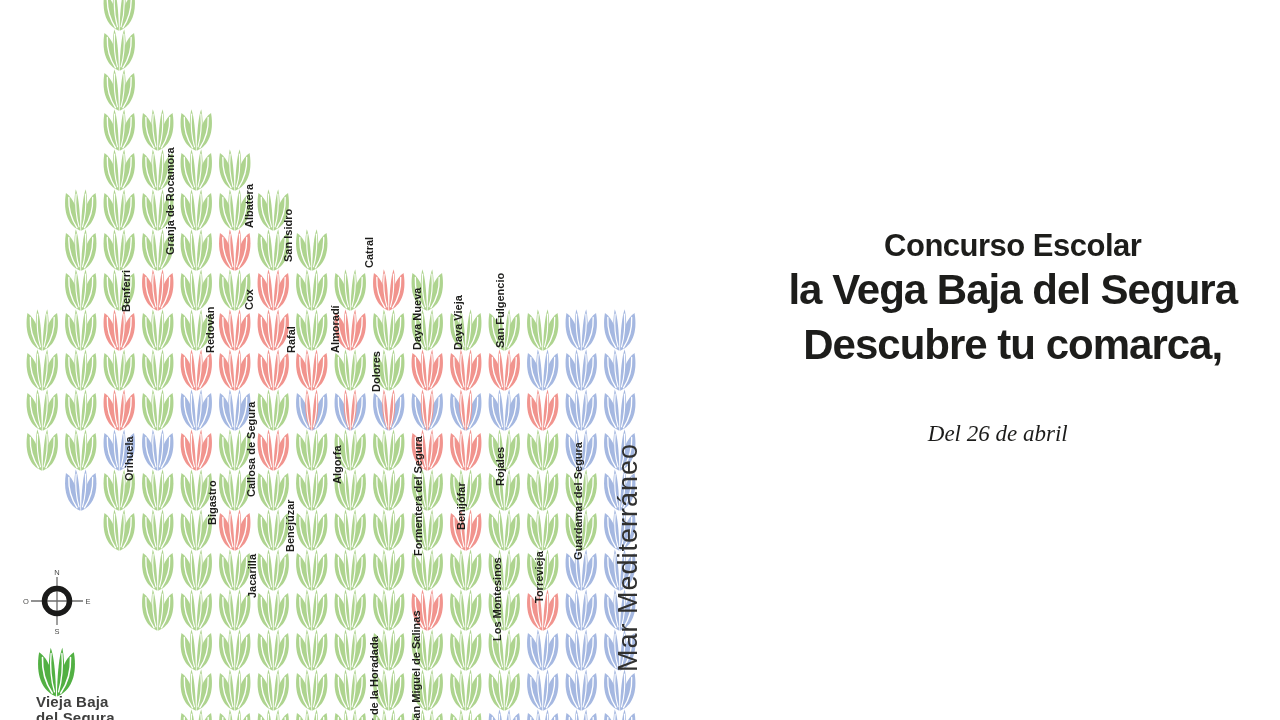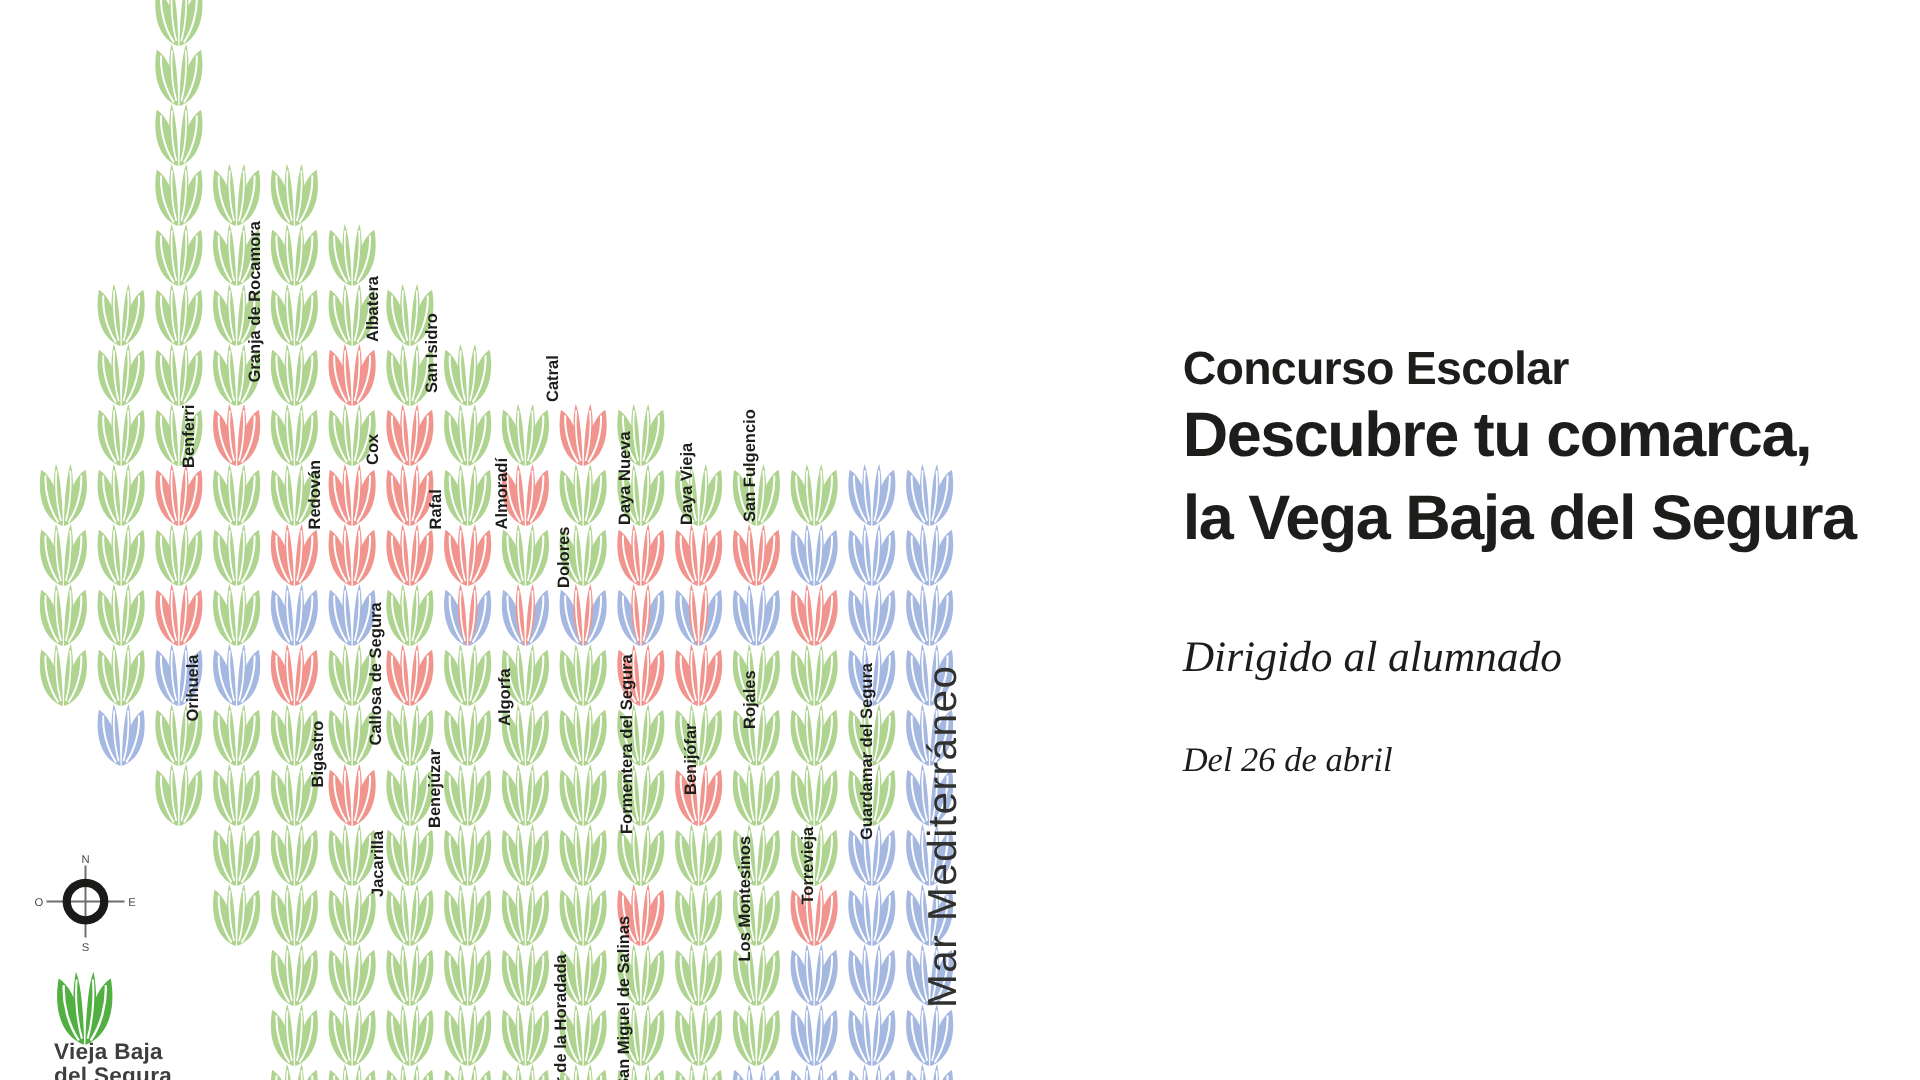--- a/index.html
+++ b/index.html
@@ -22,21 +22,21 @@
     position:absolute;
     transform:rotate(-90deg);
     transform-origin:0 0;
     font:27px "Liberation Sans",sans-serif;
     color:#30302f;
     letter-spacing:1px;
     white-space:nowrap;
     line-height:31px;
   }
   .title-block{
-    position:absolute;top:230px;right:43px;text-align:left;color:#1d1d1b;
+    position:absolute;top:230px;right:43px;text-align:center;color:#1d1d1b;
   }
   .kicker{
     font-size:31px;font-weight:bold;letter-spacing:-0.5px;line-height:32px;
   }
   .main-title{
     font-size:42px;font-weight:bold;letter-spacing:-1px;line-height:55px;
   }
   .subtitle{
     margin-top:46px;margin-right:26px;
     font-family:"Liberation Serif",serif;font-style:italic;
@@ -496,24 +496,23 @@
       <div class="town" style="left: 534px; top: 603px;">Torrevieja</div>
       <div class="town" style="left: 492px; top: 641px;">Los Montesinos</div>
       <div class="town" style="left: 411px; top: 726px;">San Miguel de Salinas</div>
       <div class="town" style="left: 369px; top: 742px;">Pilar de la Horadada</div>
     </div>
 
   <div class="sea-label" id="sea-label" style="left: 613px; top: 672px;">Mar Mediterráneo</div>
 
   <div class="title-block">
     <div class="kicker">Concurso Escolar</div>
+    <div class="main-title">la Vega Baja del Segura</div>
     <div class="main-title">Descubre tu comarca,</div>
-    <div class="main-title">la Vega Baja del Segura</div>
     <div class="subtitle">
-      <div>Dirigido al alumnado</div>
     </div>
     <div class="dates">
       <div>Del 26 de abril</div>
     </div>
   </div>
 
   <div class="logo-text">
     <div>Vieja Baja</div>
     <div>del Segura</div>
   </div>

